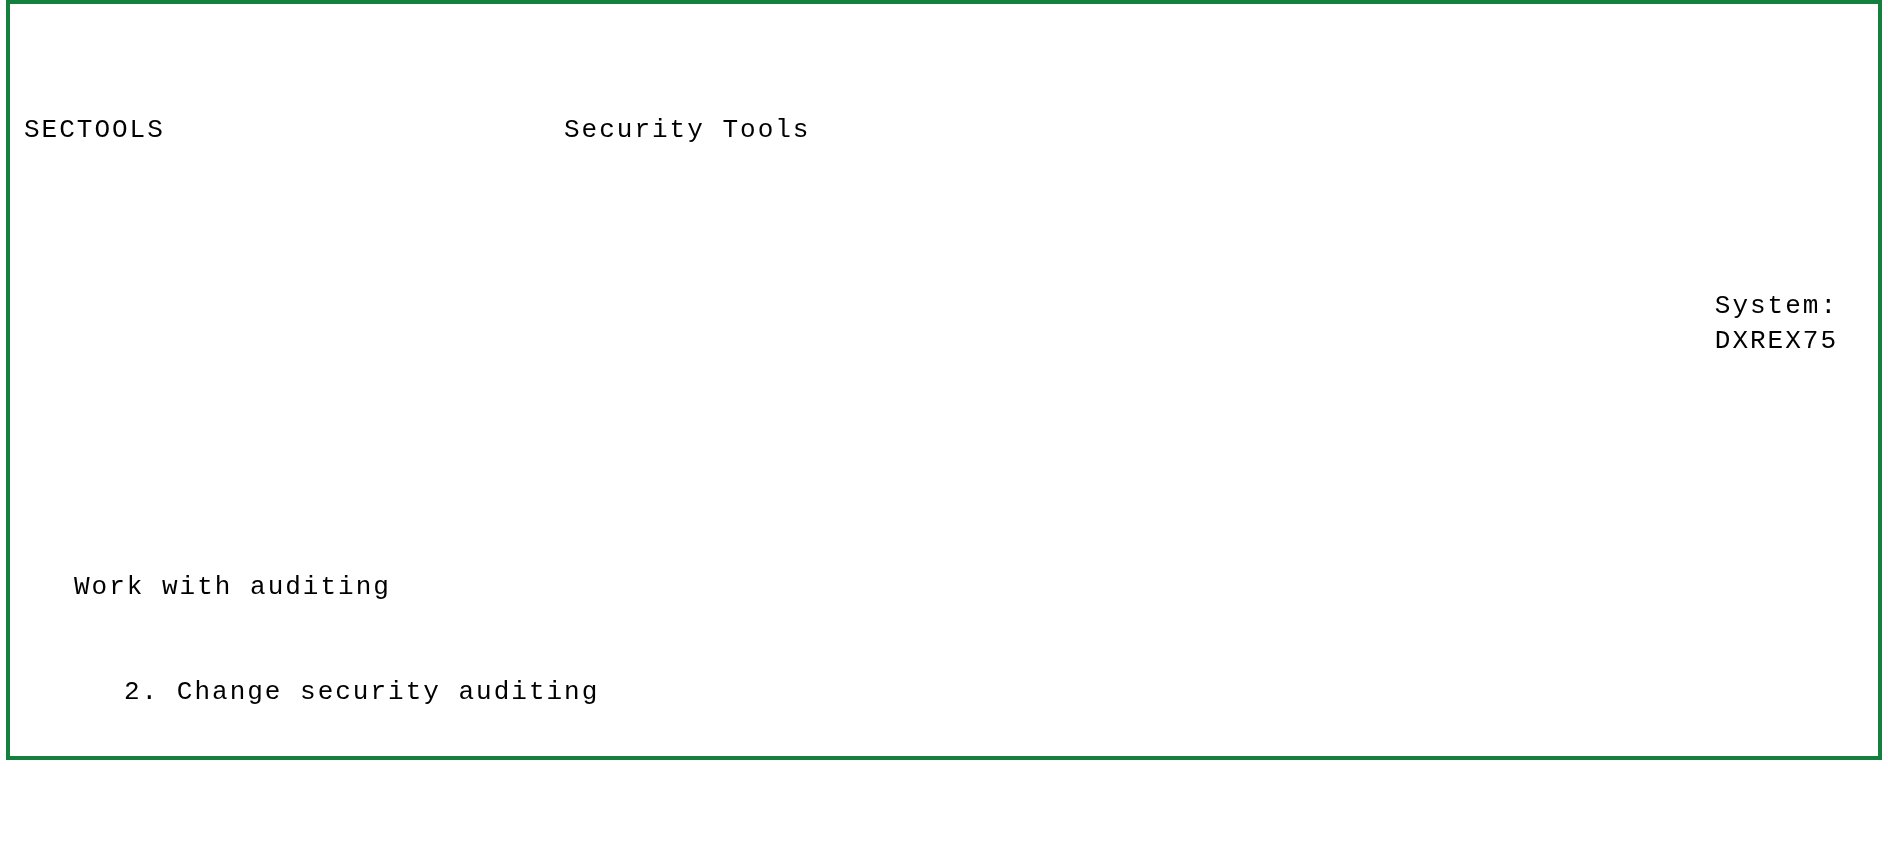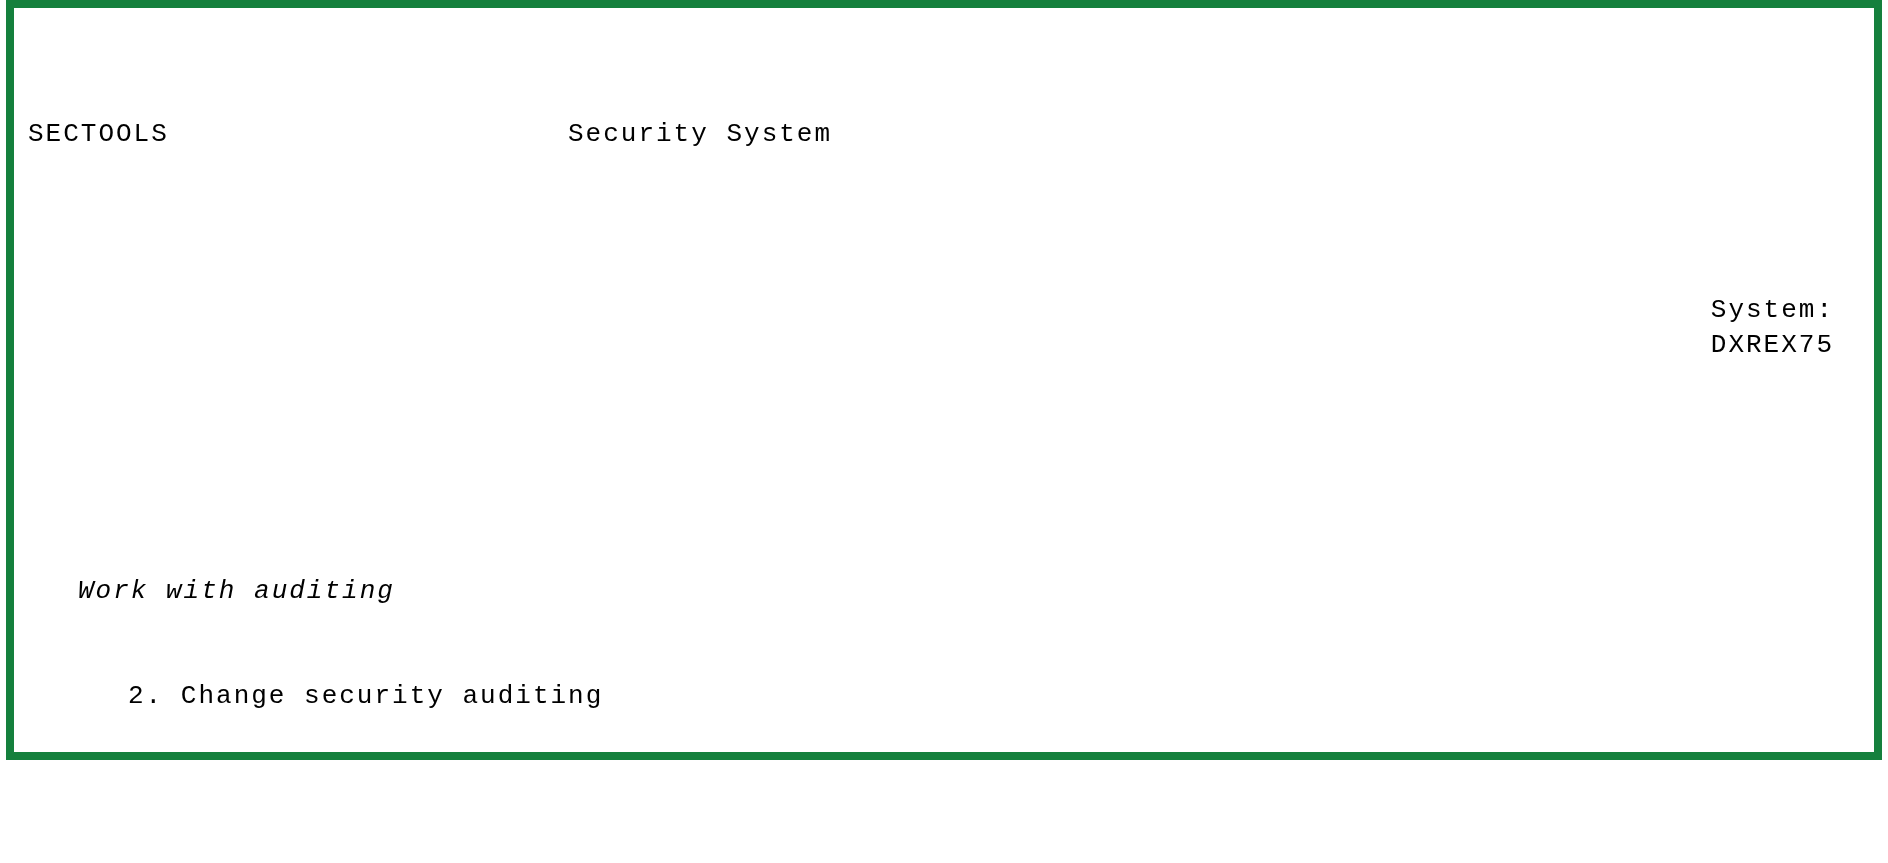--- a/index.html
+++ b/index.html
@@ -15,21 +15,21 @@
       letter-spacing: 2px;
       color: #000000;
       padding: 0;
       width: 1888px;
       height: 863px;
       overflow: hidden;
     }
     .terminal-screen {
       width: 1876px;
       height: 760px;
-      border: 8px solid #15803d;
+      border: 4px solid #15803d;
       padding: 4px 14px 4px 14px;
       position: relative;
       white-space: pre;
       margin: 0 auto;
     }
     .row {
       height: 35.2px;
       line-height: 35.2px;
       position: relative;
     }
@@ -49,37 +49,36 @@
     }
     .system-label {
       display: inline-block;
     }
     .system-name {
       display: inline-block;
       margin-left: 62px;
     }
     .indent-1 {
       padding-left: 50px;
-      font-style: italic;
     }
     .indent-2 {
       padding-left: 100px;
     }
     .menu-item {
       cursor: pointer;
     }
   </style>
 </head>
 <body>
 
 <div class="terminal-screen">
 
   <div class="row header-row">
     <span class="header-menu">SECTOOLS</span>
-    <span class="header-title">Security System</span>
+    <span class="header-title">Security Tools</span>
   </div>
 
   <div class="row system-row">
     <span class="system-label">System:</span>
     <span class="system-name">DXREX75</span>
   </div>
 
 
   <div class="row"></div>
 

